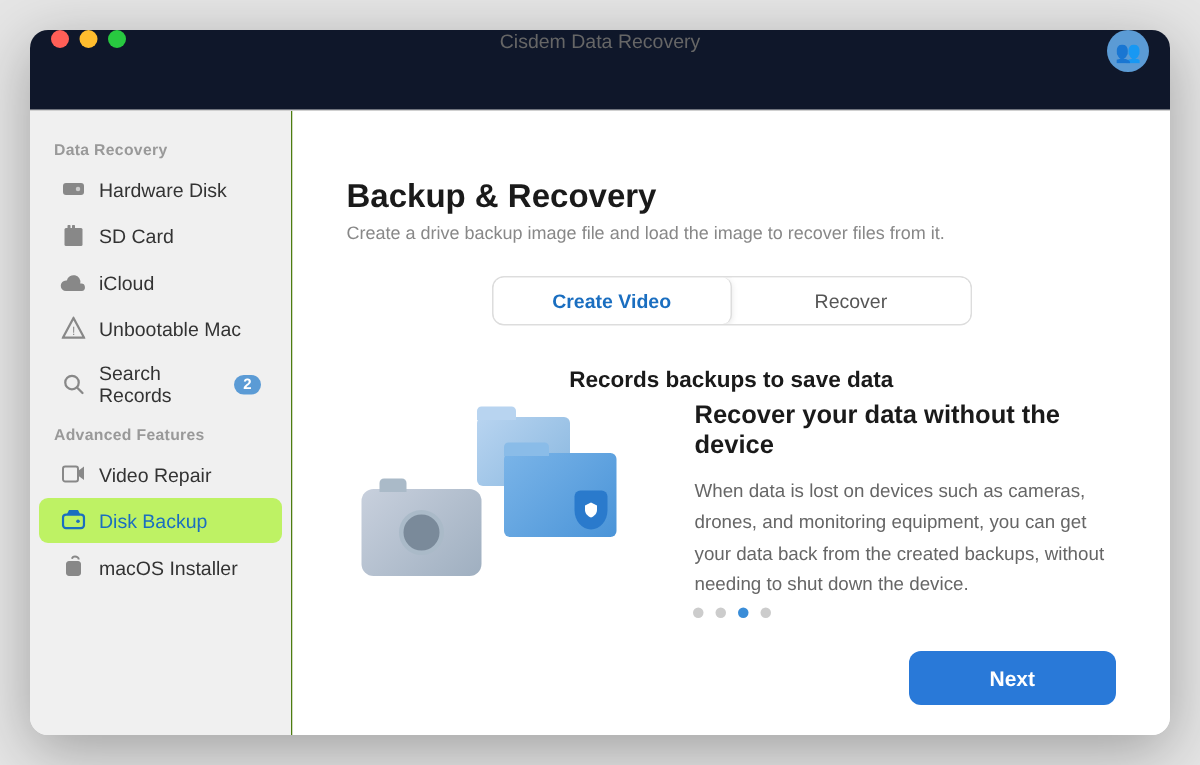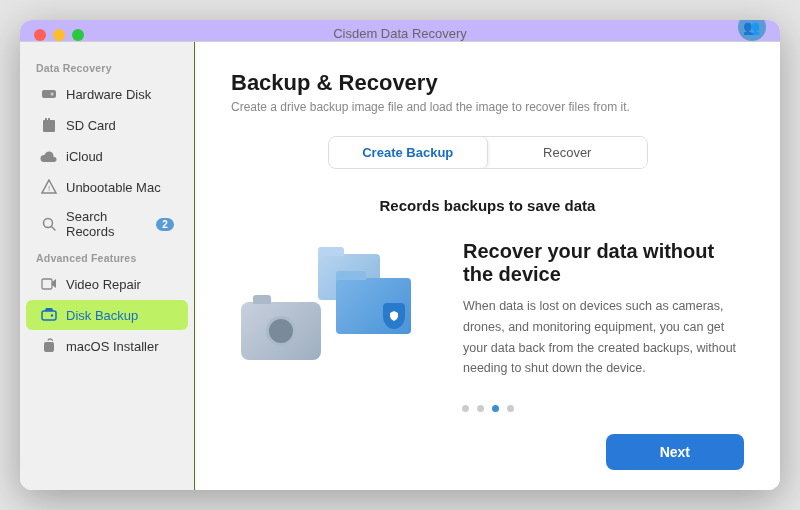--- a/index.html
+++ b/index.html
@@ -17,24 +17,24 @@
       height: 470px;
       background: #f5f5f5;
       border-radius: 12px;
       box-shadow: 0 10px 40px rgba(0,0,0,0.3);
       display: flex;
       flex-direction: column;
       overflow: hidden;
     }
     
     .titlebar {
-      height: 22px;
-      background: #c4b5fd;
-      display: flex;
-      align-items: flex-end;
+      height: 54px;
+      background: #0f172a;
+      display: flex;
+      align-items: flex-start;
       justify-content: center;
       position: relative;
       border-bottom: 1px solid #d0d0d0;
       flex-shrink: 0;
     }
     .titlebar-buttons {
       position: absolute;
       left: 14px;
       display: flex;
       gap: 7px;
@@ -124,21 +124,21 @@
       font-weight: 600;
       padding: 1px 6px;
       border-radius: 10px;
       min-width: 18px;
       text-align: center;
     }
     
     .content {
       flex: 1;
       background: white;
-      padding: 28px 36px 20px;
+      padding: 44px 36px 20px;
       display: flex;
       flex-direction: column;
       overflow: hidden;
     }
     .page-title {
       font-size: 22px;
       font-weight: 600;
       color: #1a1a1a;
       margin-bottom: 4px;
     }
@@ -192,21 +192,21 @@
       height: 130px;
       display: flex;
       align-items: center;
       justify-content: center;
       position: relative;
     }
     .slide-text {
       flex: 1;
     }
     .slide-heading {
-      font-size: 20px;
+      font-size: 17px;
       font-weight: 600;
       color: #1a1a1a;
       margin-bottom: 10px;
     }
     .slide-desc {
       font-size: 12.5px;
       color: #666;
       line-height: 1.65;
     }
     
@@ -354,21 +354,21 @@
         </span>
         <span>macOS Installer</span>
       </div>
     </div>
 
     <div class="content">
       <div class="page-title">Backup &amp; Recovery</div>
       <div class="page-subtitle">Create a drive backup image file and load the image to recover files from it.</div>
 
       <div class="tabs">
-        <div class="tab active">Create Backup</div>
+        <div class="tab active">Create Video</div>
         <div class="tab">Recover</div>
       </div>
 
       <div class="slide-main-heading">Records backups to save data</div>
 
       <div class="slide-area">
 
         <div class="slide-image">
 
           <div style="position:relative; width:190px; height:120px;">

